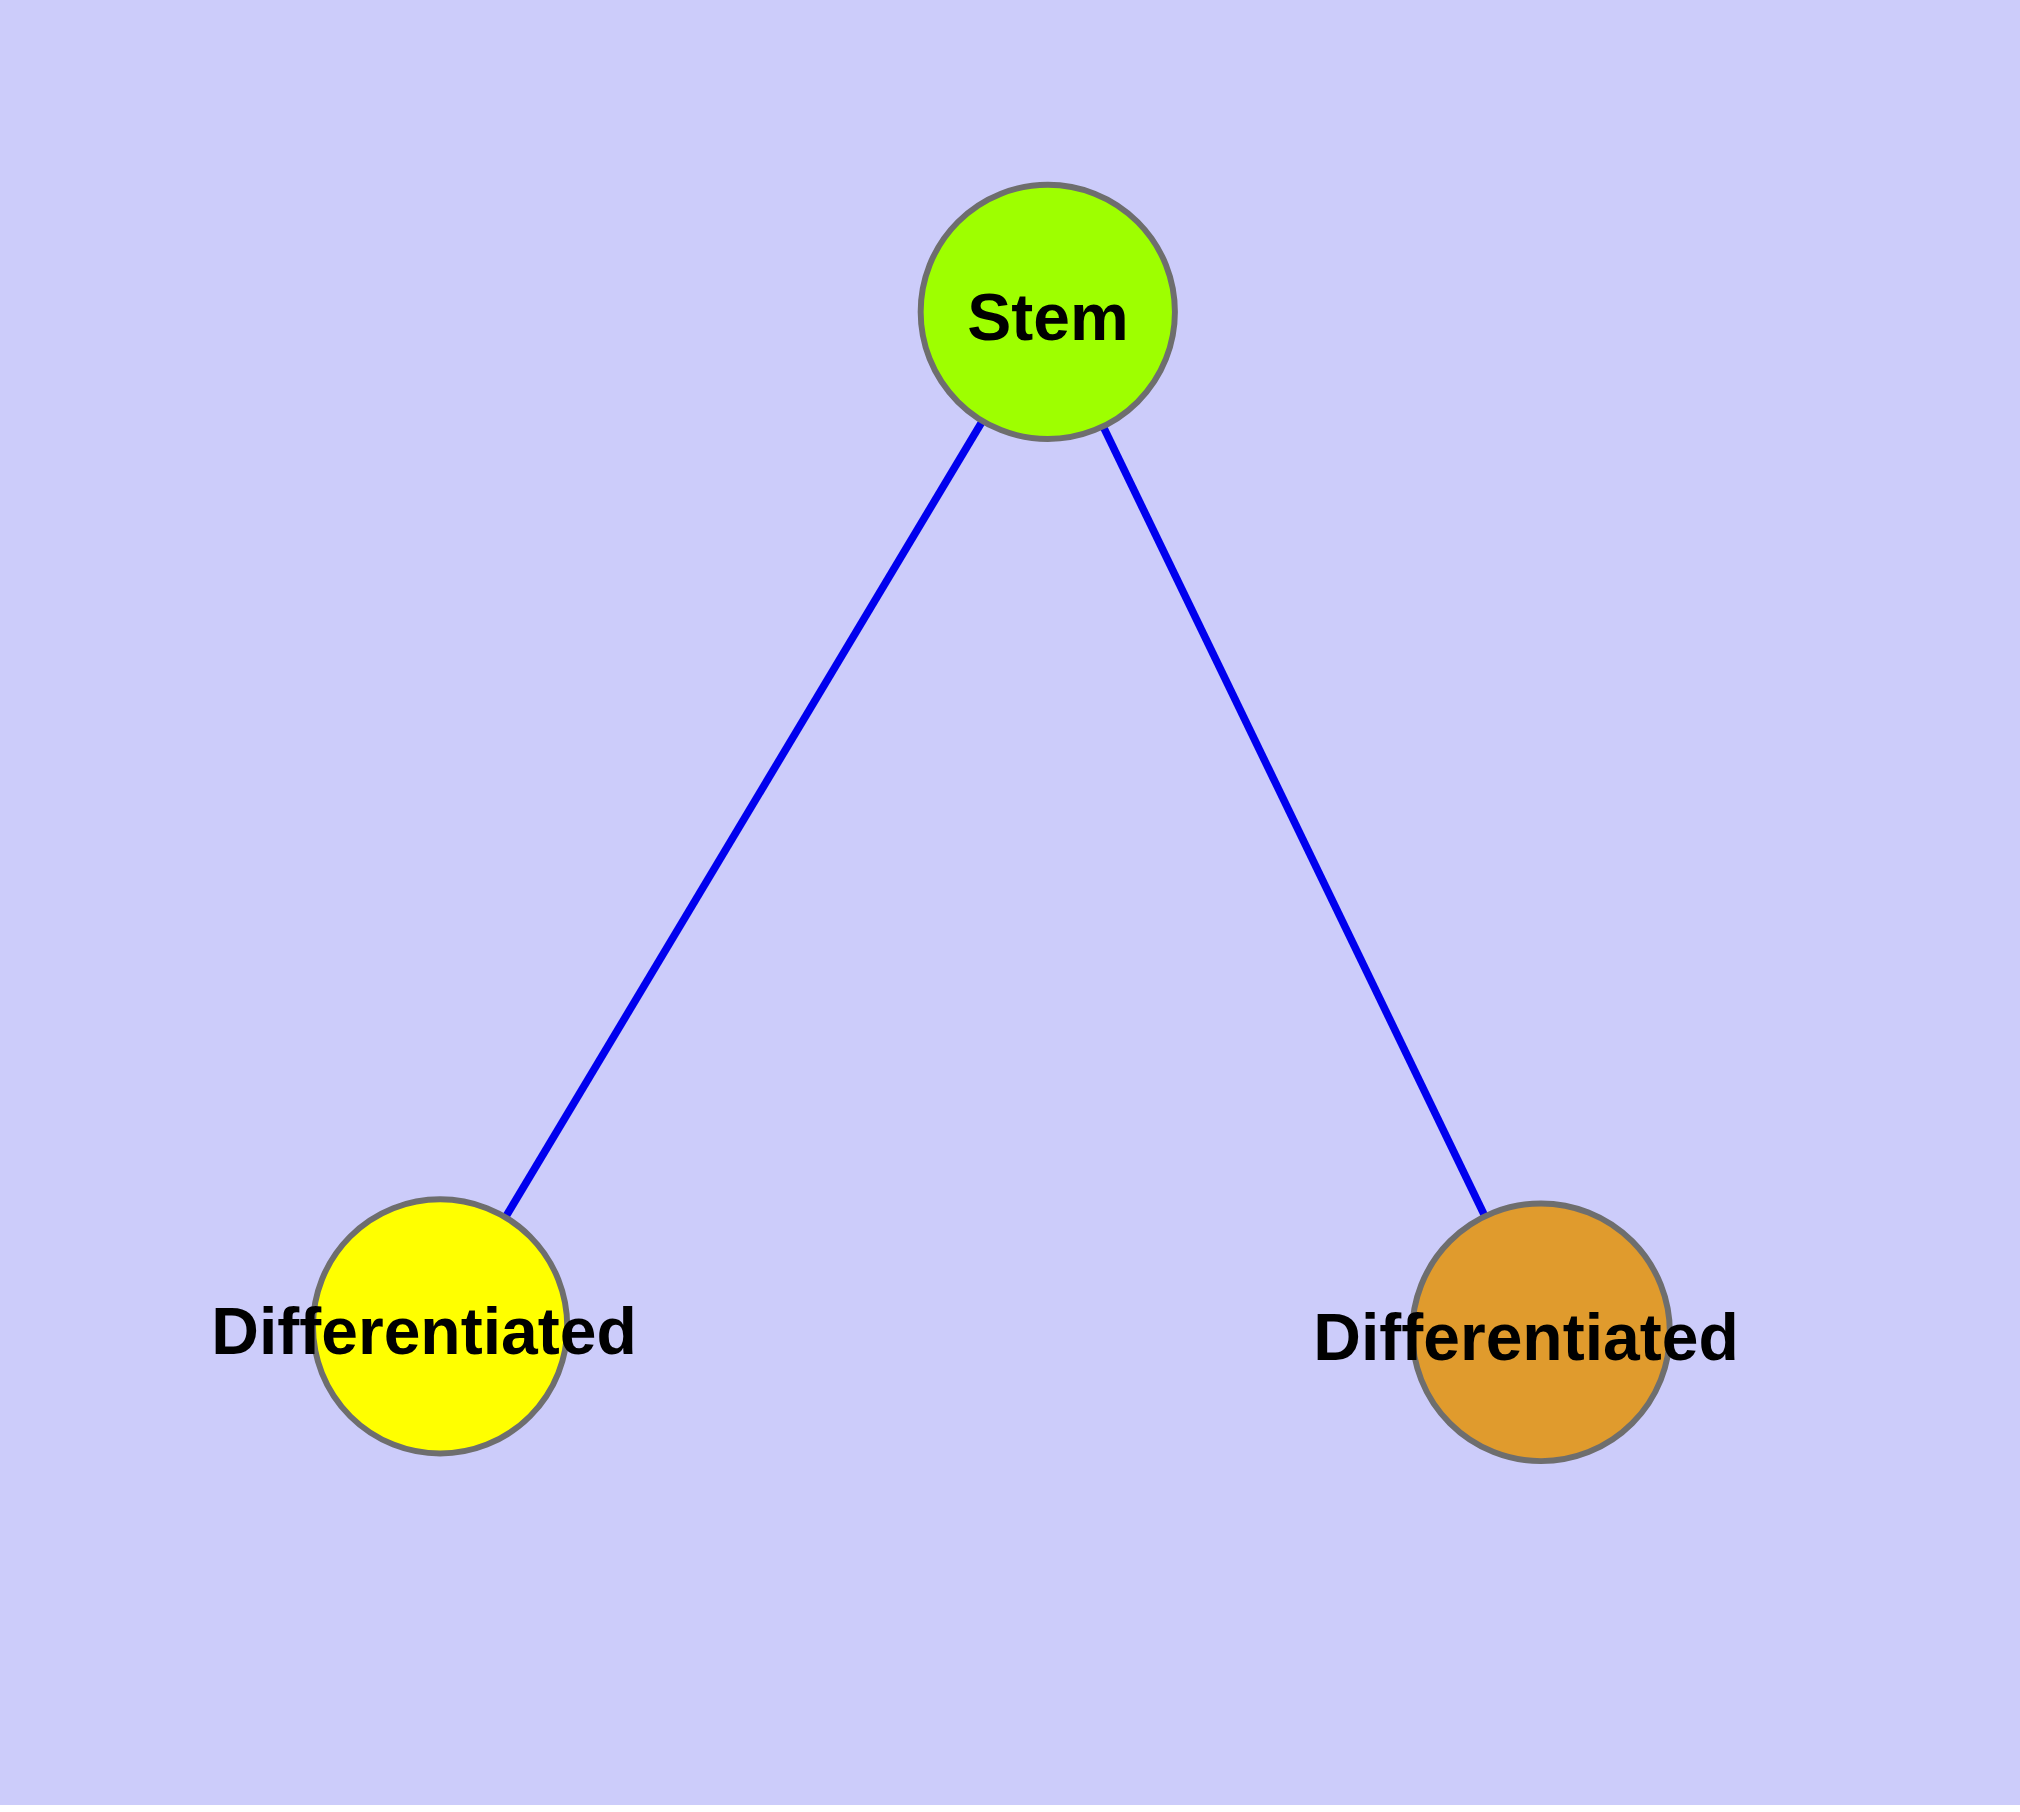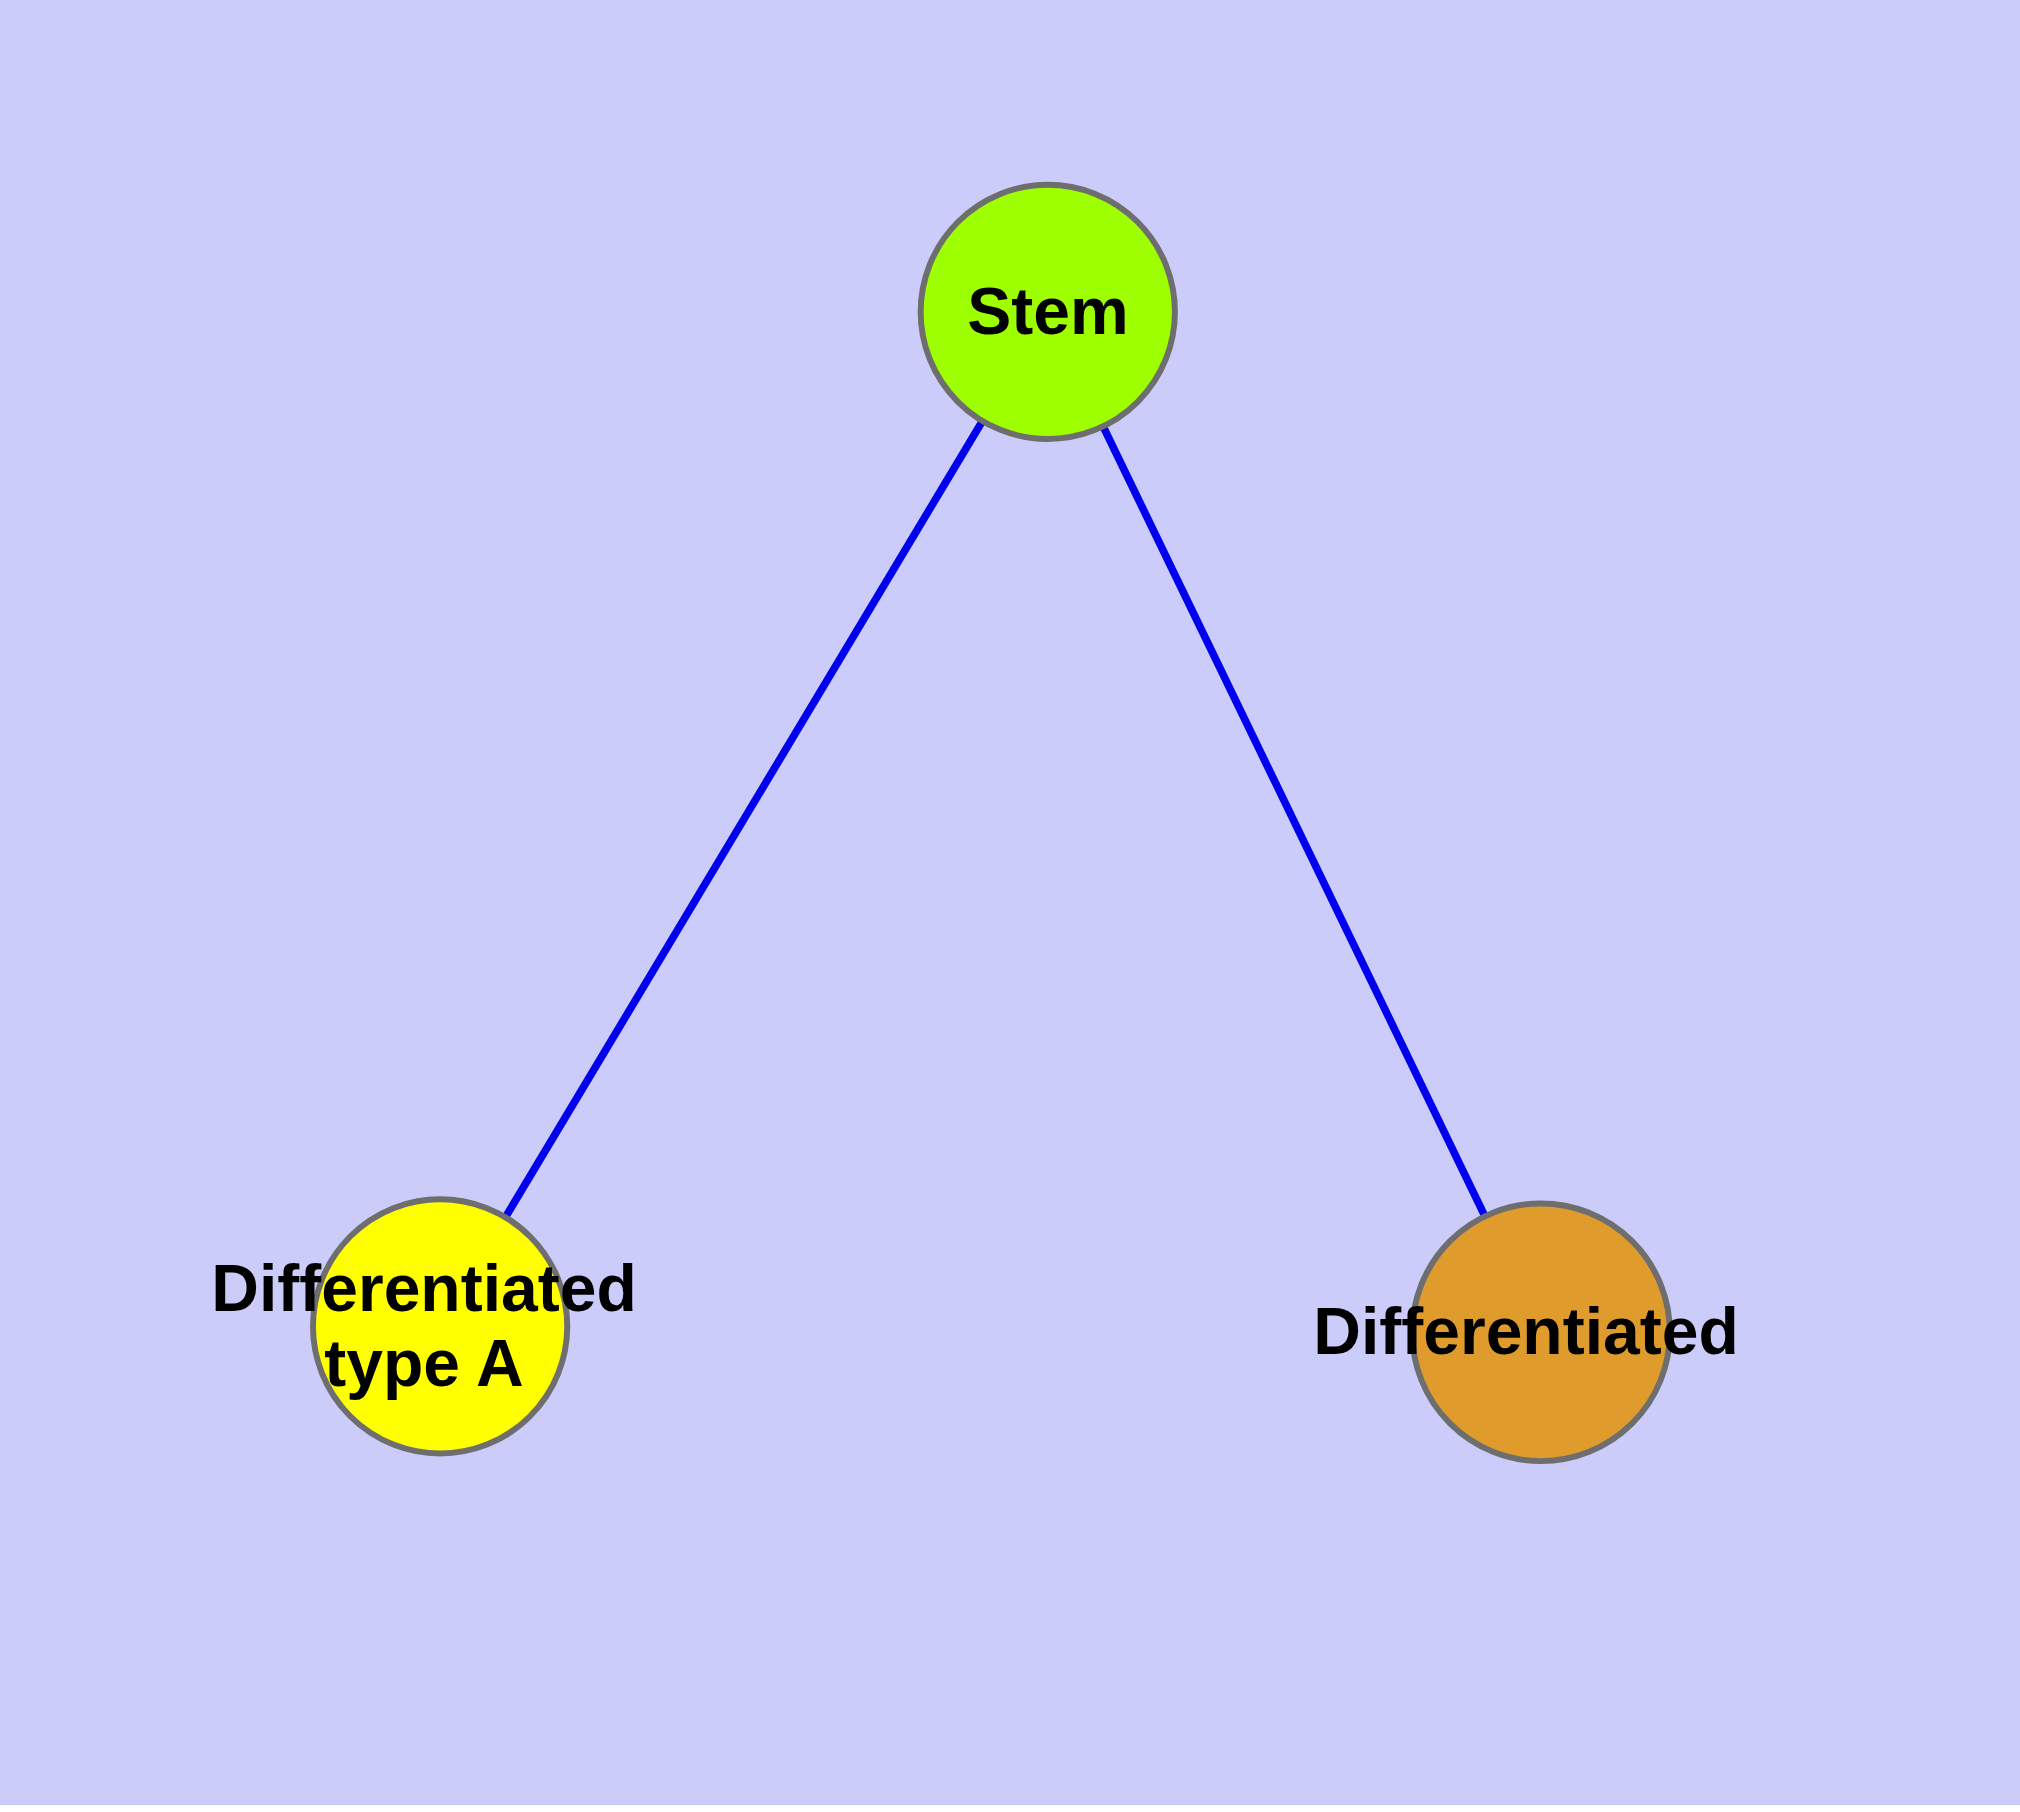--- a/index.html
+++ b/index.html
@@ -32,20 +32,21 @@
   }
   .node-label {
     position: absolute;
     text-align: center;
     color: #000000;
     font-weight: bold;
     font-family: "Liberation Sans", sans-serif;
     white-space: nowrap;
     line-height: 1.14;
     pointer-events: none;
+    margin-top: 6px;
     -webkit-font-smoothing: antialiased;
   }
   .label-stem {
     font-size: 66px;
     left: 1048px;
     top: 312px;
     transform: translate(-50%, -50%);
   }
   .label-a {
     font-size: 66px;
@@ -78,21 +79,20 @@
       <circle id="node2" cx="1818" cy="1572" r="152" fill="#e09b2d" stroke="#6e6e6e" stroke-width="7"></circle>
     </g>
   </svg>
 
   <div class="node-label label-stem">
     <div>Stem</div>
   </div>
 
   <div class="node-label label-a">
     <div>Differentiated</div>
-    <div>type A</div>
   </div>
 
   <div class="node-label label-b">
     <div>Differentiated</div>
   </div>
 
 </div>
 
 
 </body></html>

